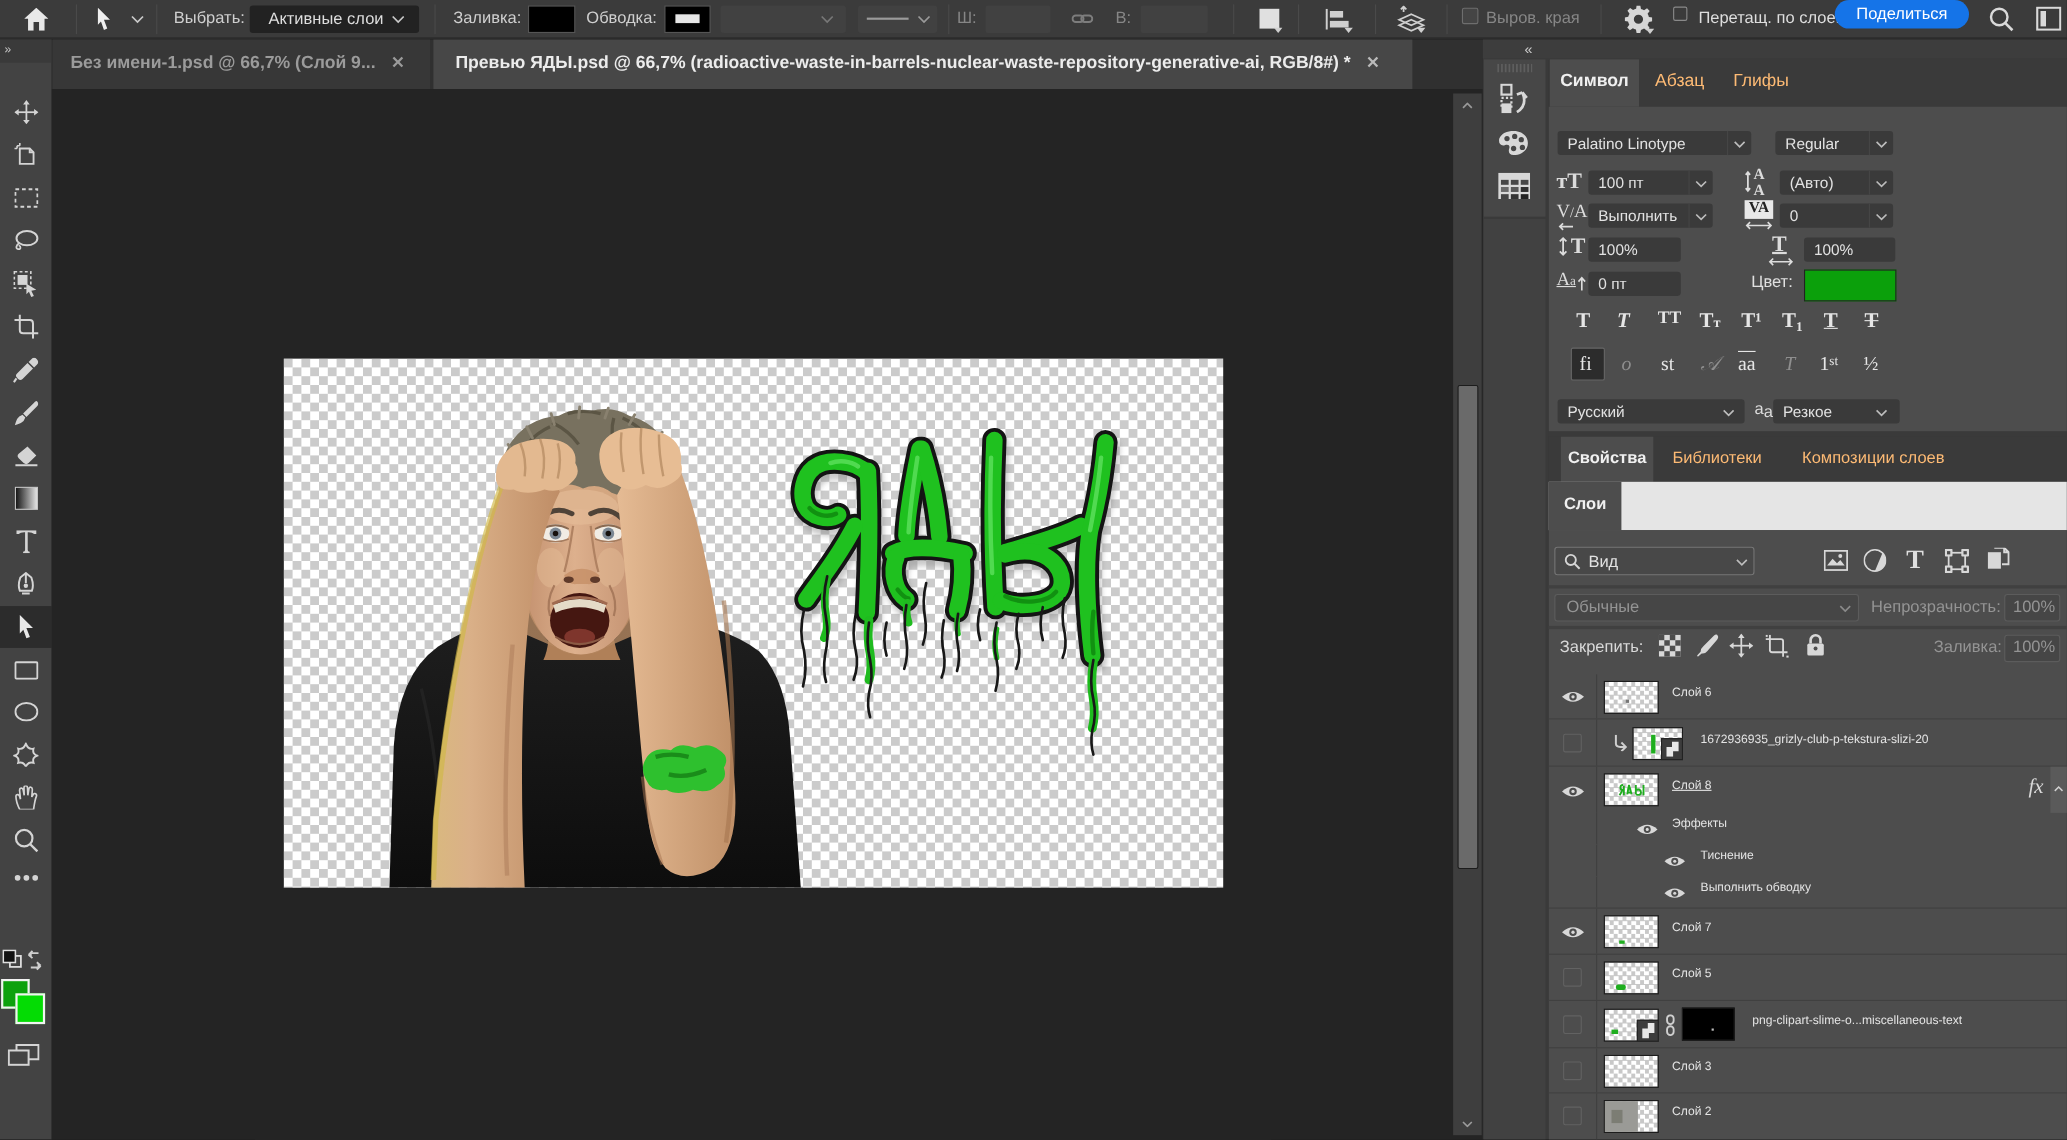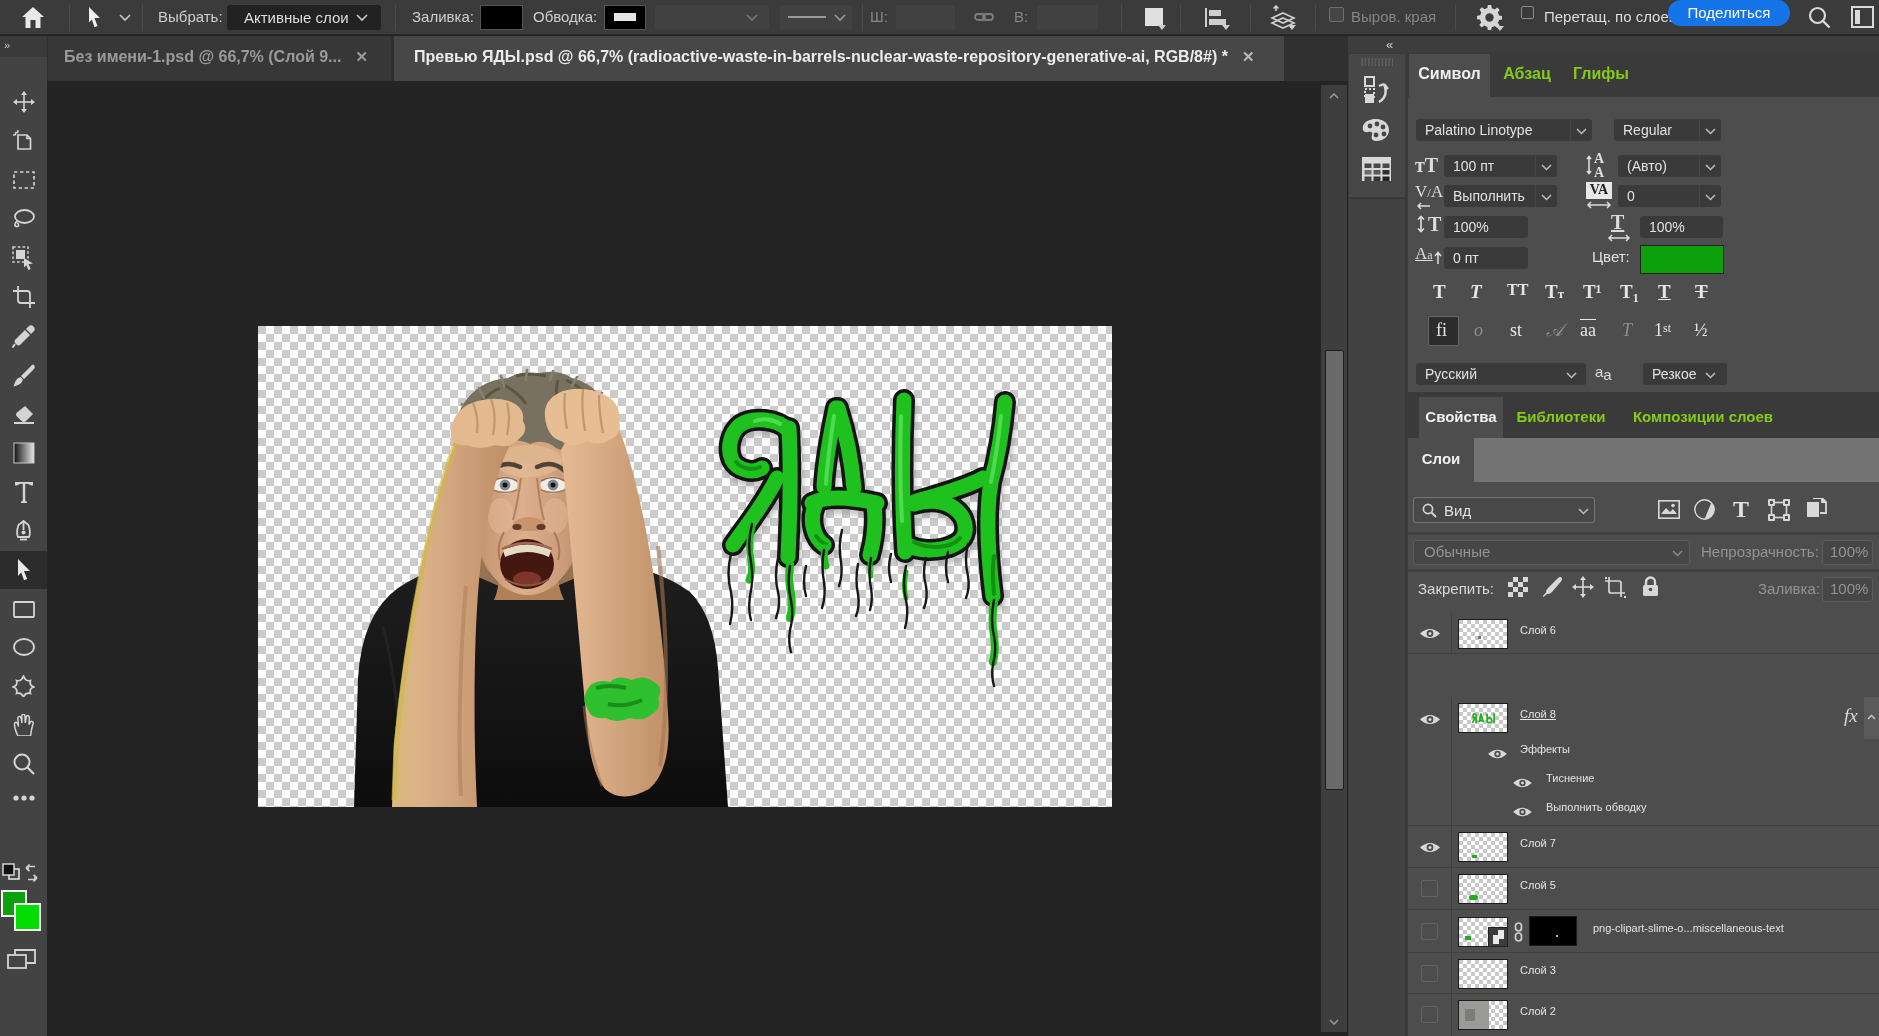--- a/index.html
+++ b/index.html
@@ -41,29 +41,29 @@
 #dock { position:absolute; left:1348px; top:36px; width:531px; height:1000px; background:#3a3a3a; }
 #dockhdr { position:absolute; left:0; top:0; width:531px; height:17px; background:#3d3d3d; color:#c9c9c9; }
 #iconstrip { position:absolute; left:1px; top:18px; width:56px; height:143px; background:#474747; }
 #understrip { position:absolute; left:1px; top:163px; width:56px; height:837px; background:#414141; }
 .panelcol { position:absolute; left:60px; top:18px; width:471px; height:982px; background:#3a3a3a; }
 
 
 #chartabs { position:absolute; left:0; top:0; width:471px; height:43px; background:#3a3a3a; }
 .ptab { position:absolute; top:0; height:43px; font-size:16px; padding-top:11px; text-align:center; }
 .ptab.on { background:#4d4d4d; color:#f0f0f0; font-weight:bold; }
-.ptab.off { color:#84cc16;font-weight:bold; }
+.ptab.off { color:#fdba74; }
 #charbody { position:absolute; left:0; top:43px; width:471px; height:295px; background:#4d4d4d; }
 .field { position:absolute; height:22px; background:#3a3a3a; border-radius:3px; color:#e2e2e2; font-size:14px; padding:3px 0 0 9px; }
 .fchev { position:absolute; border-left:1px solid #454545; width:22px; height:22px; }
 .iconbox { position:absolute; color:#dcdcdc; }
 
 
 #propstabs { position:absolute; left:0; top:343px; width:471px; height:41px; background:#3a3a3a; }
-#layertab { position:absolute; left:0; top:384px; width:471px; height:44px; background:#737373; }
+#layertab { position:absolute; left:0; top:384px; width:471px; height:44px; background:#e5e5e5; }
 #layerbody { position:absolute; left:0; top:428px; width:471px; height:554px; background:#4d4d4d; }
 .lrow { position:absolute; left:0; width:471px; border-bottom:1px solid #404040; }
 .eyecol { position:absolute; left:0; top:0; width:44px; height:100%; border-right:1px solid #404040; }
 .thumb { position:absolute; width:50px; height:30px; border:1px solid #1c1c1c;
   background-image: repeating-conic-gradient(#ffffff 0% 25%, #c8c8c8 0% 50%);
   background-size:8px 8px; }
 .lname { position:absolute; color:#e4e4e4; font-size:11px; }
 </style>
 </head>
 <body>
@@ -626,21 +626,21 @@
       </div>
       <div class="abs" style="left:20px;top:219px;width:31px;height:30px;background:#2c2c2c;border:1px solid #666;border-radius:2px"></div>
       <div class="abs" style="top:223px;left:28px;width:290px;color:#e6e6e6;font-family:'Liberation Serif',serif;font-size:18px">
         <span>fi</span><span style="position:absolute;left:38px;font-style:italic;color:#8f8f8f">ο</span><span style="position:absolute;left:74px">st</span><span style="position:absolute;left:110px;font-style:italic;color:#8f8f8f;font-family:'Liberation Serif',serif">𝒜</span><span style="position:absolute;left:144px;text-decoration:overline">aa</span><span style="position:absolute;left:186px;color:#8f8f8f;font-style:italic">T</span><span style="position:absolute;left:218px">1<span style="font-size:12px;vertical-align:4px">st</span></span><span style="position:absolute;left:258px">½</span>
       </div>
       <div class="field" style="left:8px;top:266px;width:170px">Русский</div>
       <svg class="abs" style="left:158px;top:275px" width="11" height="7" viewBox="0 0 11 7">
             <path d="M1 1 L5.5 5.5 L10 1" stroke="#bdbdbd" stroke-width="1.5" fill="none"></path>
           </svg>
       <div class="iconbox" style="left:187px;top:266px;font-size:15px"><span style="vertical-align:3px">a</span>a</div>
-      <div class="field" style="left:235px;top:266px;width:84px">Резкое</div>
+      <div class="field" style="left:204px;top:266px;width:115px">Резкое</div>
       <svg class="abs" style="left:297px;top:275px" width="11" height="7" viewBox="0 0 11 7">
             <path d="M1 1 L5.5 5.5 L10 1" stroke="#bdbdbd" stroke-width="1.5" fill="none"></path>
           </svg>
     </div>
     <div id="propstabs">
       <div class="ptab on" style="left:11px;width:84px;height:41px;font-size:15px">Свойства</div>
       <div class="ptab off" style="left:97px;width:112px;height:41px;font-size:15px">Библиотеки</div>
       <div class="ptab off" style="left:211px;width:168px;height:41px;font-size:15px">Композиции слоев</div>
     </div>
     <div id="layertab">
@@ -743,20 +743,36 @@
         <svg class="abs" style="left:11px;top:13px" width="22" height="15" viewBox="0 0 22 15">
               <path d="M1 7.5 Q11 -1.5 21 7.5 Q11 16.5 1 7.5 Z" fill="#d8d8d8"></path>
               <circle cx="11" cy="7.5" r="3.4" fill="#4d4d4d"></circle>
               <circle cx="11" cy="7.5" r="1.5" fill="#d8d8d8"></circle>
             </svg>
         <div class="thumb" style="left:50px;top:6px">
               <div class="abs" style="left:19px;top:16px;width:3px;height:3px;background:#777"></div>
             </div>
         <div class="lname" style="left:112px;top:11px">Слой 6</div>
       </div>
+      <div class="lrow" style="top:172px;height:43px">
+        <div class="eyecol"></div>
+        <div class="abs" style="left:13px;top:13px;width:17px;height:17px;border:1px solid #626262;border-radius:2px"></div>
+        <svg class="abs" style="left:59px;top:14px" width="14" height="15" viewBox="0 0 14 15">
+              <path d="M2 0 V8 Q2 11 6 11 L10 11 M7 7 L11 11 L7 15" stroke="#cfcfcf" stroke-width="1.8" fill="none"></path>
+            </svg>
+        <div class="thumb" style="left:76px;top:7px;width:46px">
+              <div class="abs" style="left:16px;top:6px;width:4px;height:17px;background:#1fae1f"></div>
+          <div class="abs" style="right:-1px;bottom:-1px;width:20px;height:20px;background:#3c3c3c;border:1px solid #222">
+                <svg class="abs" style="left:3px;top:2px" width="13" height="14" viewBox="0 0 13 14">
+                  <path d="M1 5 H6 V0 H12 V9 H7 V14 H1 Z M6 5 H7 V9 H6 Z" fill="#e8e8e8"></path>
+                </svg>
+              </div>
+        </div>
+        <div class="lname" style="left:138px;top:12px">1672936935_grizly-club-p-tekstura-slizi-20</div>
+      </div>
       <div class="lrow" style="top:215px;height:42px;border-bottom:none">
         <div class="eyecol"></div>
         <svg class="abs" style="left:11px;top:15px" width="22" height="15" viewBox="0 0 22 15">
               <path d="M1 7.5 Q11 -1.5 21 7.5 Q11 16.5 1 7.5 Z" fill="#d8d8d8"></path>
               <circle cx="11" cy="7.5" r="3.4" fill="#4d4d4d"></circle>
               <circle cx="11" cy="7.5" r="1.5" fill="#d8d8d8"></circle>
             </svg>
         <div class="thumb" style="left:50px;top:6px">
           <svg class="abs" style="left:11px;top:8px" width="28" height="14" viewBox="0 0 34 18">
                 <g stroke="#1fae1f" stroke-width="2.2" fill="none">

